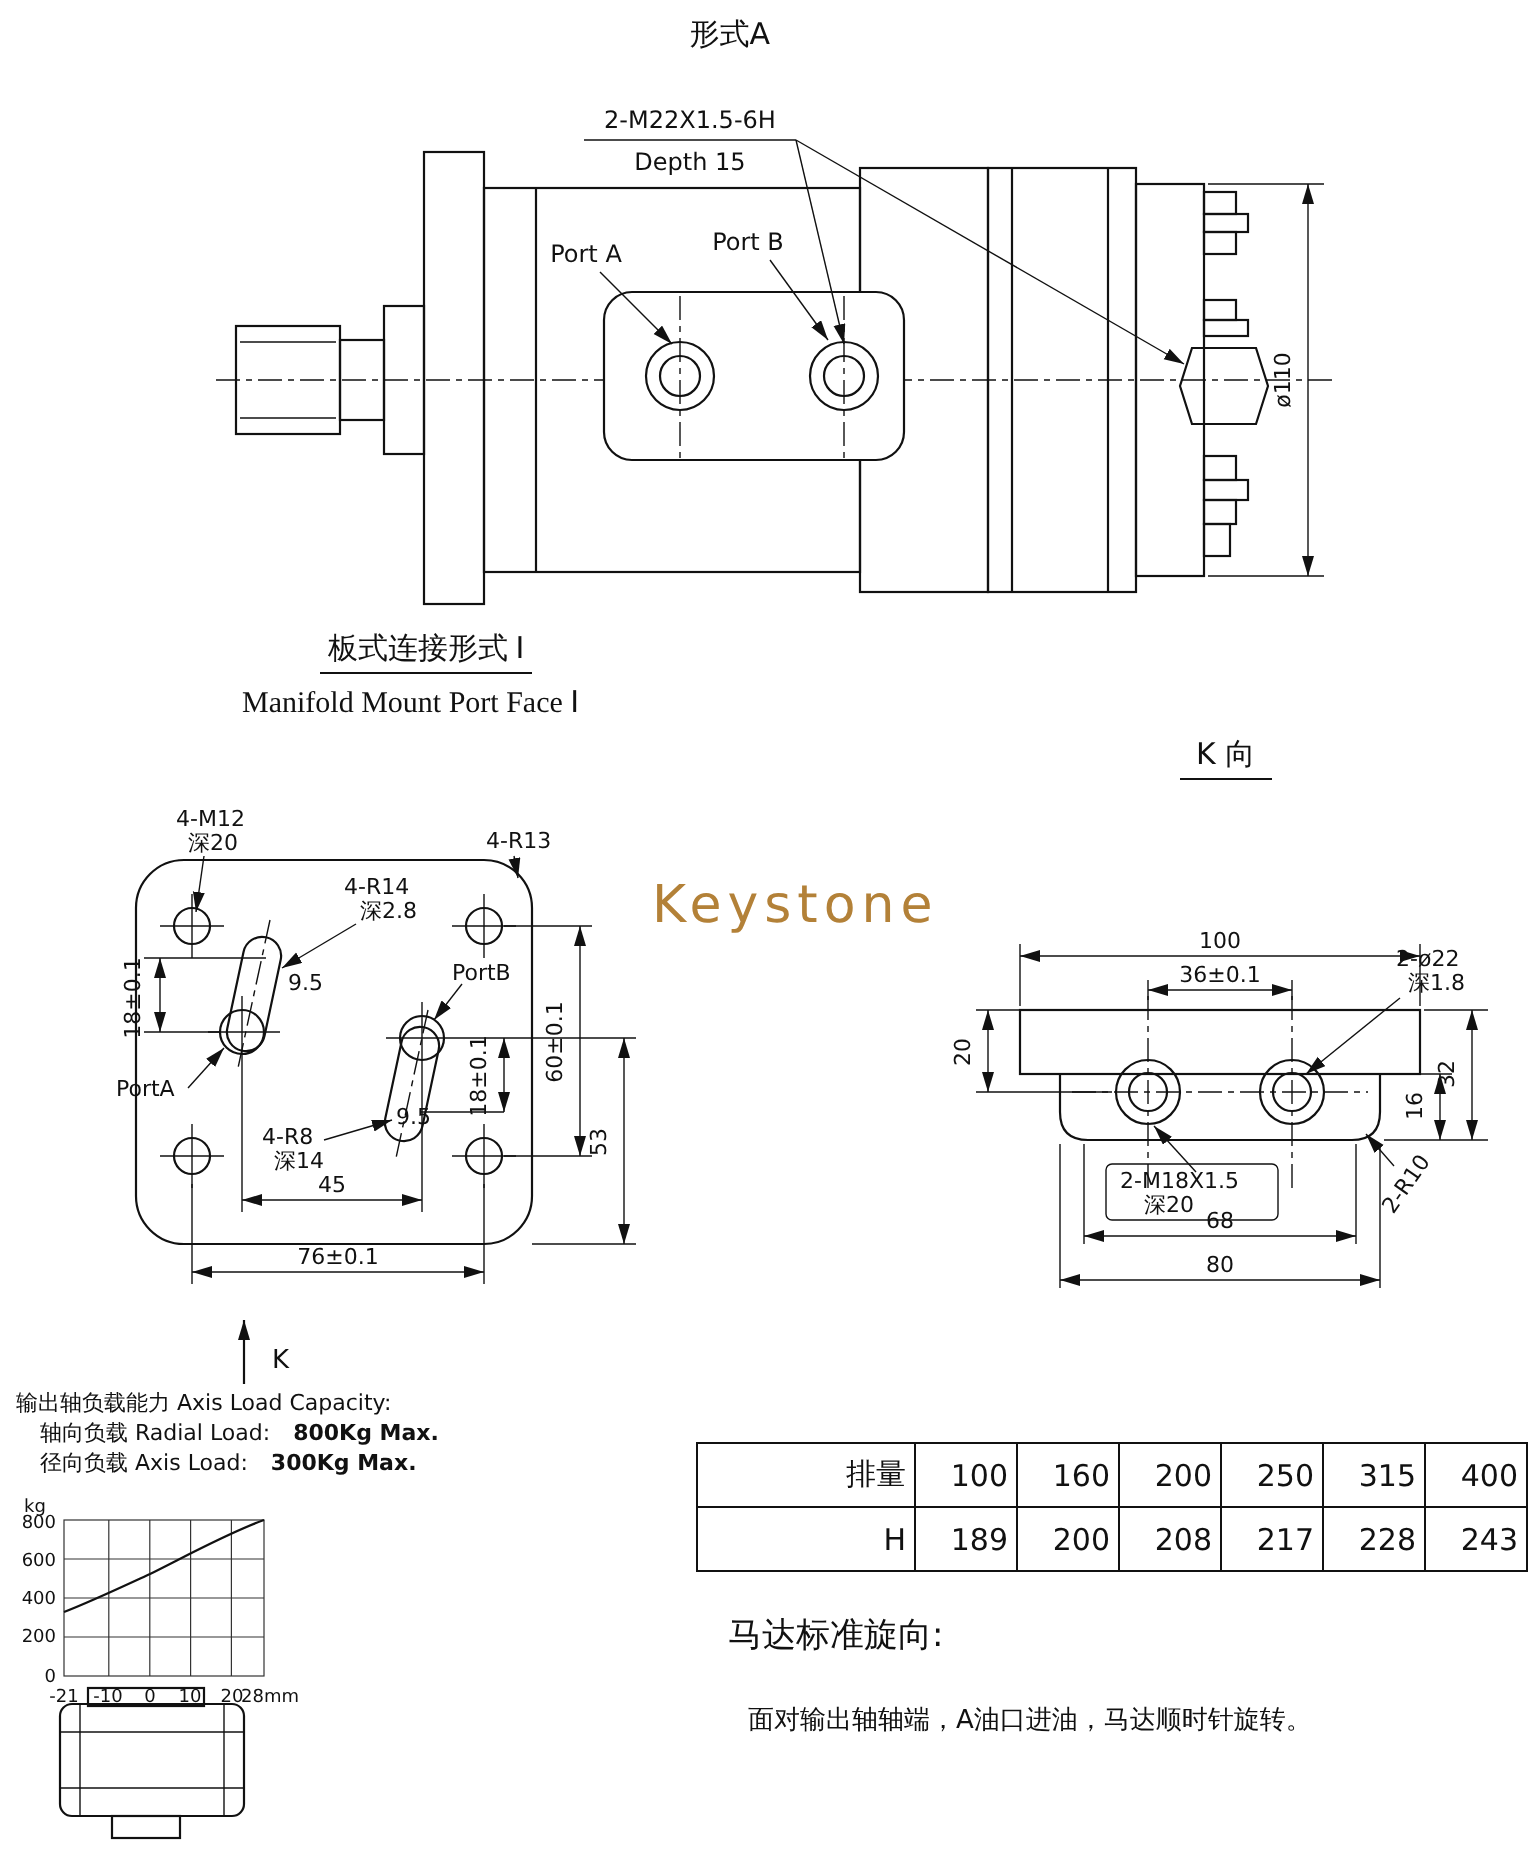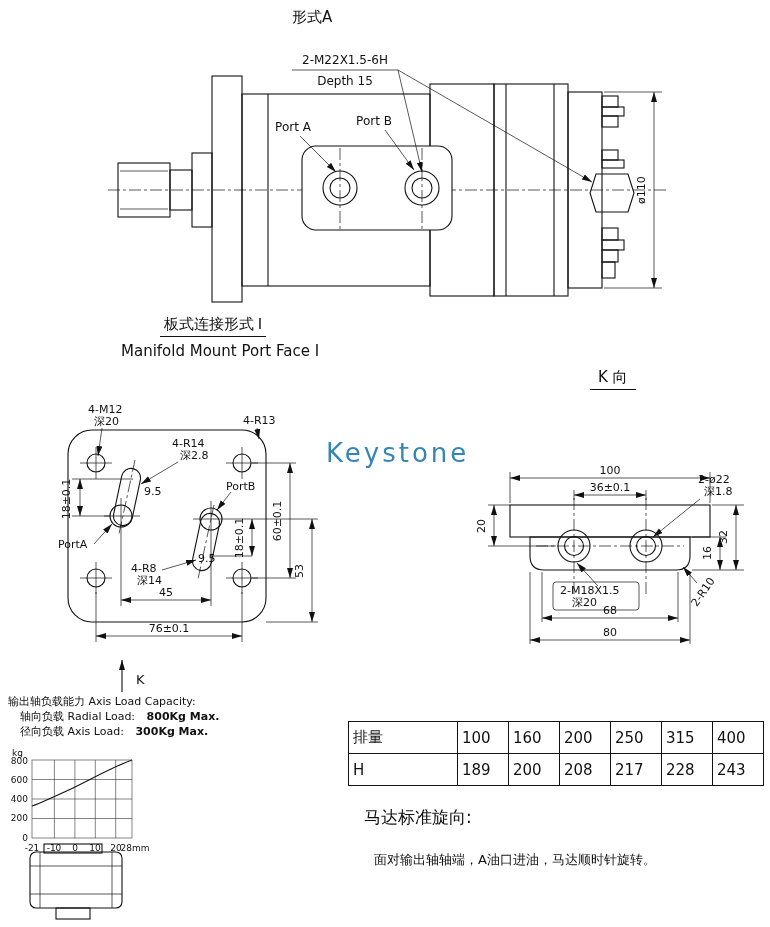--- a/index.html
+++ b/index.html
@@ -10,31 +10,31 @@
   .ol{fill:none;stroke:#111;stroke-width:1.1;}
   .olw{fill:#fff;stroke:#111;stroke-width:1.1;}
   .thin{fill:none;stroke:#111;stroke-width:0.7;}
   .cl{fill:none;stroke:#111;stroke-width:0.7;stroke-dasharray:12 3 3 3;}
   .dim{fill:none;stroke:#111;stroke-width:0.7;}
   .grid{fill:none;stroke:#333;stroke-width:0.6;}
   .dt{font-size:11px;}
   .lt{font-size:12px;}
   .kt{font-size:13px;}
   .small{font-size:9px;}
-  .page-title{position:absolute;left:292px;top:8px;width:110px;text-align:left;font-size:15px;}
-  .watermark{position:absolute;left:326px;top:438px;font-size:26px;color:#0369a1;letter-spacing:3px;opacity:.8;}
+  .page-title{position:absolute;left:275px;top:8px;width:110px;text-align:right;font-size:15px;}
+  .watermark{position:absolute;left:326px;top:438px;font-size:26px;color:#a16207;letter-spacing:3px;opacity:.8;}
   .pf-title-cn{position:absolute;left:160px;top:315px;font-size:15px;border-bottom:1.5px solid #111;padding:0 4px 2px;font-family:Liberation Serif, serif;}
-  .pf-title-en{position:absolute;left:121px;top:342px;font-size:15px;}
+  .pf-title-en{position:absolute;left:121px;top:342px;font-size:15px;font-family:Liberation Serif, serif;}
   .kv-title{position:absolute;left:590px;top:368px;font-size:15px;border-bottom:1.5px solid #111;padding:0 8px 2px;}
   .load-cap{position:absolute;left:8px;top:694px;font-size:11px;line-height:15px;white-space:nowrap;}
   .load-cap .ind{margin-left:12px;}
   .load-cap .b{font-weight:normal;}
   .load-cap .v{margin-left:8px;font-weight:bold;}
   .spec-table{position:absolute;left:348px;top:721px;border-collapse:collapse;font-size:15px;}
-  .spec-table td{border:1px solid #111;text-align:left;height:31px;padding:0 4px;}
+  .spec-table td{border:1px solid #111;text-align:right;height:31px;padding:0 4px;}
   .spec-table td.lbl{width:100px;}
   .spec-table td.val{width:42px;}
   .rot1{position:absolute;left:364px;top:806px;font-size:17px;}
   .rot2{position:absolute;left:374px;top:851px;font-size:13px;}
 </style>
 </head>
 <body>
 
 <div class="canvas">
 

